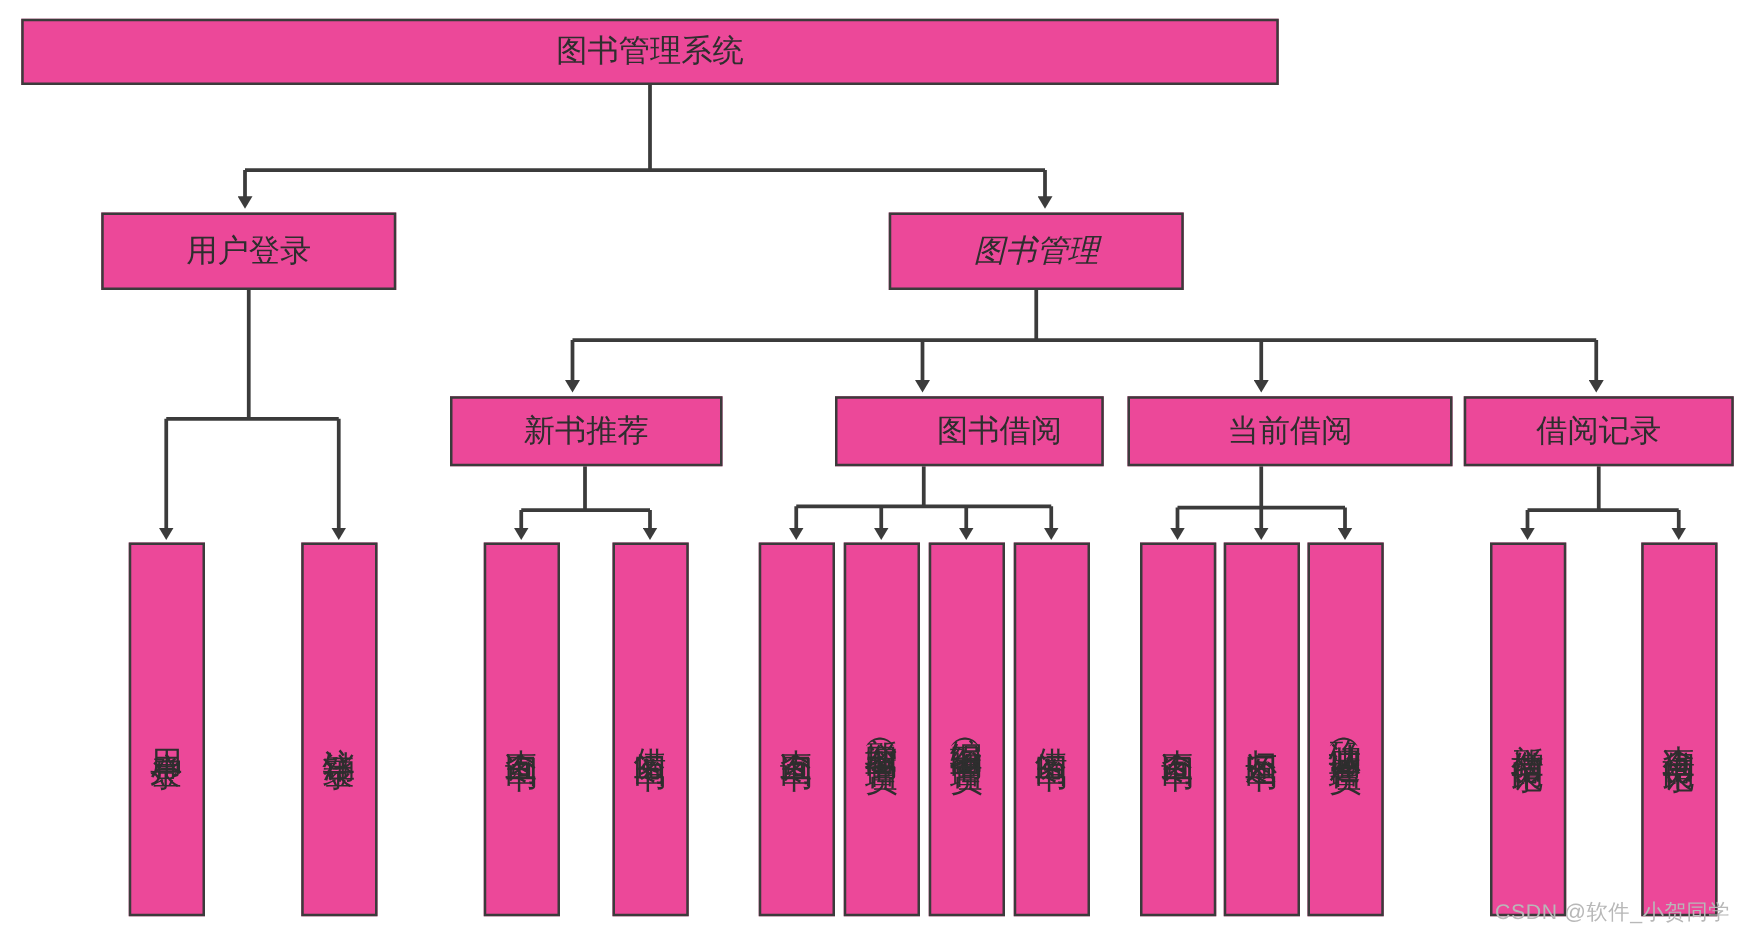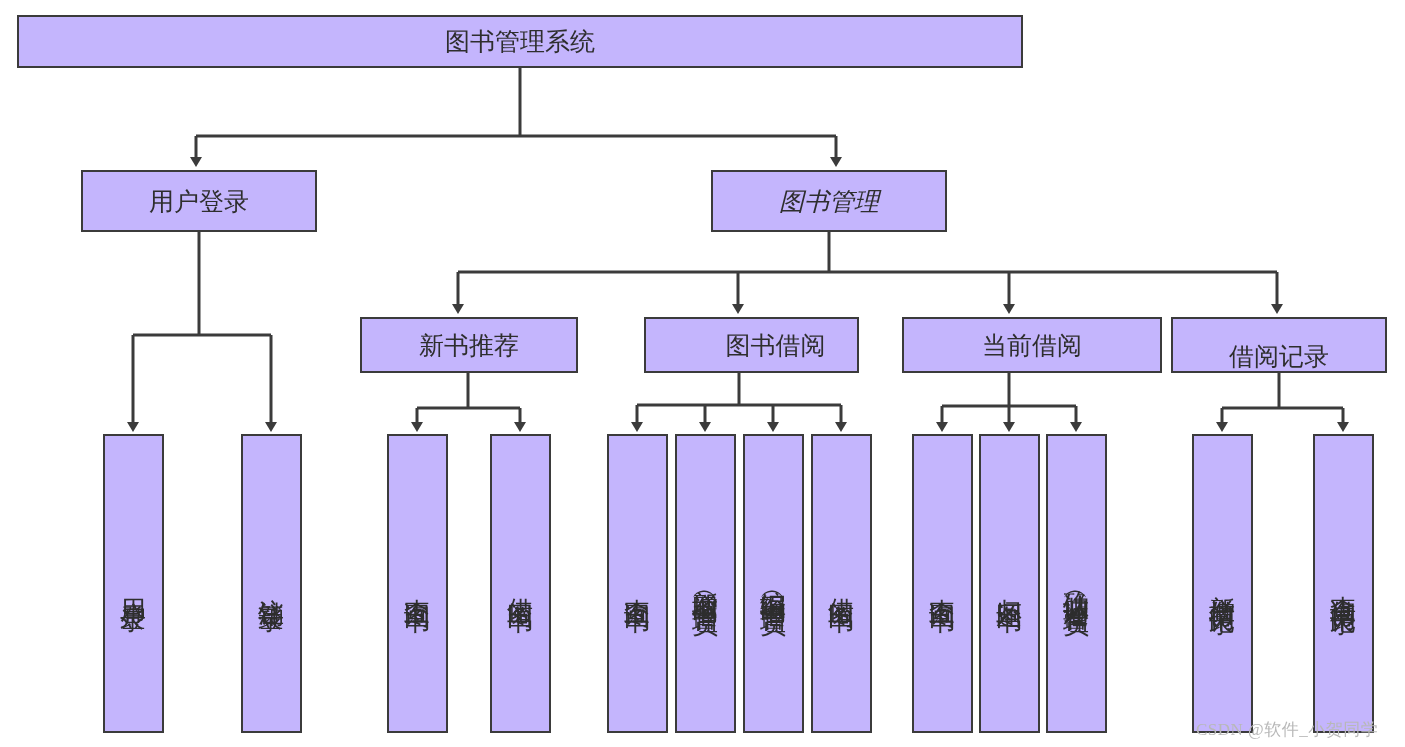--- a/index.html
+++ b/index.html
@@ -22,21 +22,21 @@
     left: 0;
     top: 0;
     width: 1405px;
     height: 747px;
     pointer-events: none;
   }
   .node {
     position: absolute;
     box-sizing: border-box;
     border: 2px solid #3b3b3b;
-    background: #c4b5fd;
+    background: #ec4899;
     display: flex;
     align-items: center;
     justify-content: center;
     color: #2e2e2e;
   }
   .node .label {
     display: block;
     text-align: center;
     line-height: 1.15;
     white-space: nowrap;
@@ -128,27 +128,27 @@
   <div class="node horiz" style="left:81px; top:170px; width:236px; height:62px;">
     <span class="label">用户登录</span>
   </div>
   <div class="node horiz" style="left:711px; top:170px; width:236px; height:62px;font-style:italic;">
     <span class="label">图书管理</span>
   </div>
 
   <div class="node horiz" style="left:360px; top:317px; width:218px; height:56px;">
     <span class="label">新书推荐</span>
   </div>
-  <div class="node horiz" style="left:644px; top:317px; width:215px; height:56px;padding-left:48px;">
+  <div class="node horiz" style="left:668px; top:317px; width:215px; height:56px;padding-left:48px;">
     <span class="label">图书借阅</span>
   </div>
   <div class="node horiz" style="left:902px; top:317px; width:260px; height:56px;">
     <span class="label">当前借阅</span>
   </div>
-  <div class="node horiz" style="left:1171px; top:317px; width:216px; height:56px;align-items:flex-end;">
+  <div class="node horiz" style="left:1171px; top:317px; width:216px; height:56px;">
     <span class="label">借阅记录</span>
   </div>
 
   <div class="node vert" style="left:103px; top:434px; width:61px; height:299px;">
     <span class="label">用户登录</span>
   </div>
   <div class="node vert" style="left:241px; top:434px; width:61px; height:299px;">
     <span class="label">注销登录</span>
   </div>
 
@@ -182,15 +182,15 @@
     <span class="label">确认归还（管理员）</span>
   </div>
 
   <div class="node vert" style="left:1192px; top:434px; width:61px; height:299px;">
     <span class="label">新增借阅记录</span>
   </div>
   <div class="node vert" style="left:1313px; top:434px; width:61px; height:299px;">
     <span class="label">查询借阅记录</span>
   </div>
 
-  <div class="watermark" style="left:1196px; top:718px;font-family:Liberation Serif, serif;">CSDN @软件_小贺同学</div>
+  <div class="watermark" style="left:1196px; top:718px;">CSDN @软件_小贺同学</div>
 
 </div>
 
 </body></html>

